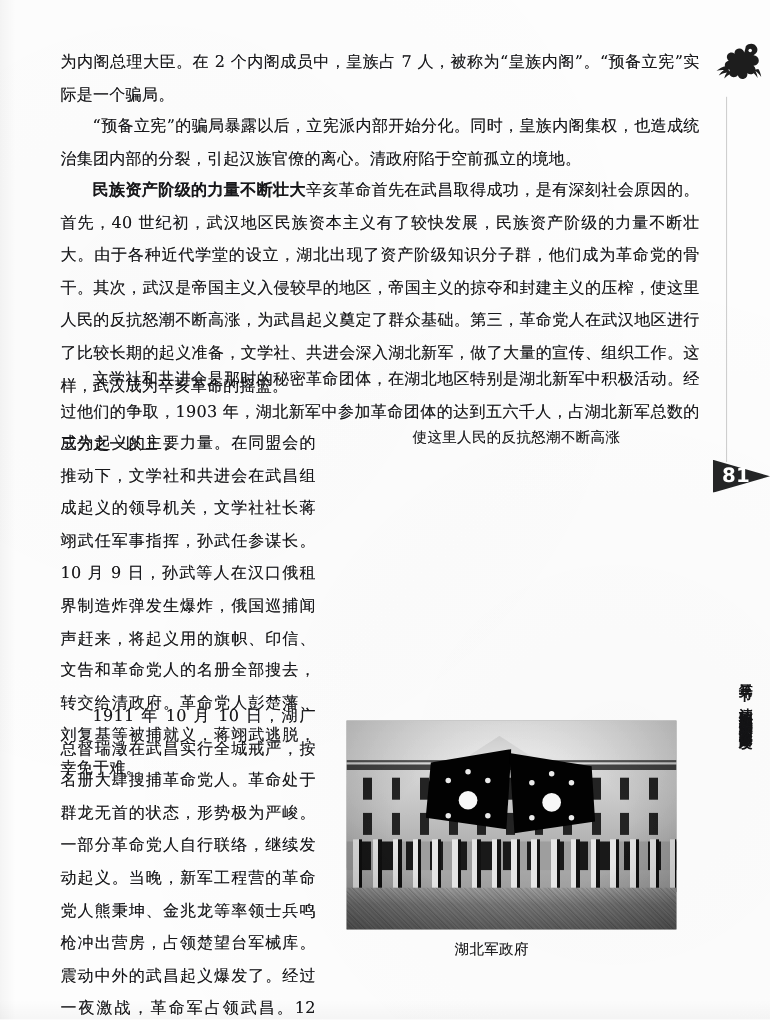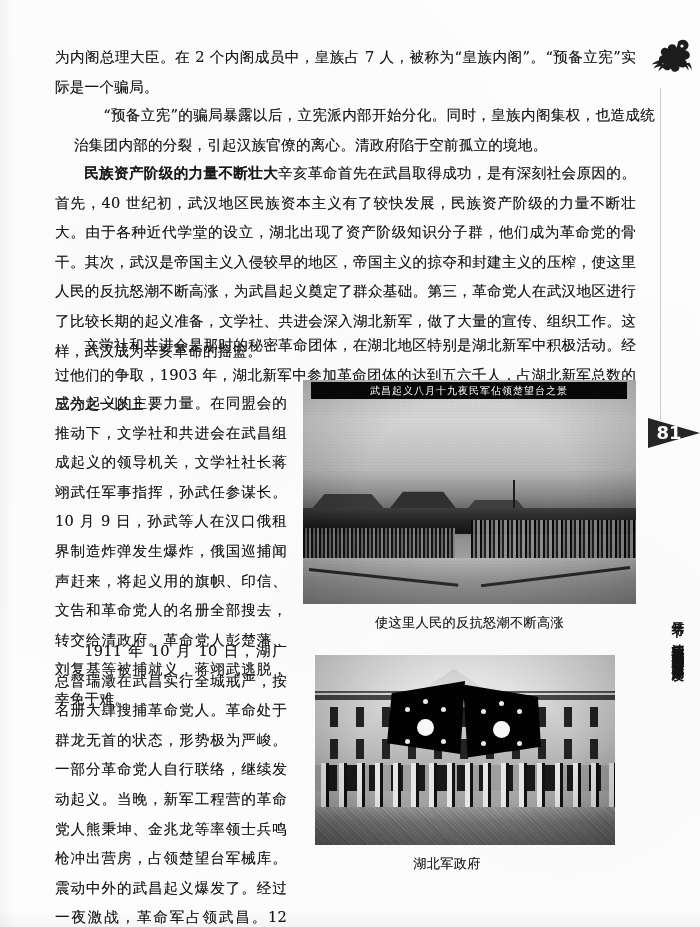--- a/index.html
+++ b/index.html
@@ -39,21 +39,21 @@
     text-justify: inter-ideograph;
     letter-spacing: 0.2px;
     margin: 0;
     
     text-shadow: 0 0 0.35px rgba(0,0,0,0.45);
   }
   .indent { text-indent: 2em; }
   .run-head-bold { font-weight: bold; }
 
   #p1 { top: 42px;  left: 55px; width: 581px; }
-  #p2 { top: 100px; left: 55px; width: 581px; margin-left: 19px; }
+  #p2 { top: 100px; left: 55px; width: 581px; }
   #p3 { top: 158px; left: 55px; width: 581px; }
   #p4 { top: 330px; left: 55px; width: 581px; }
 
   
   #p5 {
     top: 388px;
     left: 55px;
     width: 232px;
   }
   #p6 {
@@ -381,36 +381,20 @@
 
   <div class="text-col" id="p5">
     <p class="para">成为起义的主要力量。在同盟会的推动下，文学社和共进会在武昌组成起义的领导机关，文学社社长蒋翊武任军事指挥，孙武任参谋长。10 月 9 日，孙武等人在汉口俄租界制造炸弹发生爆炸，俄国巡捕闻声赶来，将起义用的旗帜、印信、文告和革命党人的名册全部搜去，转交给清政府。革命党人彭楚藩、刘复基等被捕就义，蒋翊武逃脱，幸免于难。</p>
   </div>
 
   <div class="text-col" id="p6">
     <p class="para indent">1911 年 10 月 10 日，湖广总督瑞澂在武昌实行全城戒严，按名册大肆搜捕革命党人。革命处于群龙无首的状态，形势极为严峻。一部分革命党人自行联络，继续发动起义。当晚，新军工程营的革命党人熊秉坤、金兆龙等率领士兵鸣枪冲出营房，占领楚望台军械库。震动中外的武昌起义爆发了。经过一夜激战，革命军占领武昌。12 日，武汉</p>
   </div>
 
   <div class="figure" id="fig1">
-    <div class="photo">
-      <div class="ph1-bg"></div>
-      <div class="ph1-roof-a"></div>
-      <div class="ph1-roof-b"></div>
-      <div class="ph1-roof-c"></div>
-      <div class="ph1-flagpole"></div>
-      <div class="ph1-wall"></div>
-      <div class="ph1-crowd-l"></div>
-      <div class="ph1-crowd-r"></div>
-      <div class="ph1-ground"></div>
-      <div class="ph1-rail-l"></div>
-      <div class="ph1-rail-r"></div>
-      <div class="ph1-grain"></div>
-      <div class="ph1-vignette"></div>
-      <div class="ph1-banner">武昌起义八月十九夜民军佔领楚望台之景</div>
-    </div>
     <div class="caption">使这里人民的反抗怒潮不断高涨</div>
   </div>
 
   <div class="figure" id="fig2">
     <div class="photo">
       <div class="ph2-sky"></div>
       <div class="ph2-bldg"></div>
       <div class="ph2-pediment"></div>
       <div class="ph2-cornice"></div>
       <div class="ph2-win-row-a"></div>

